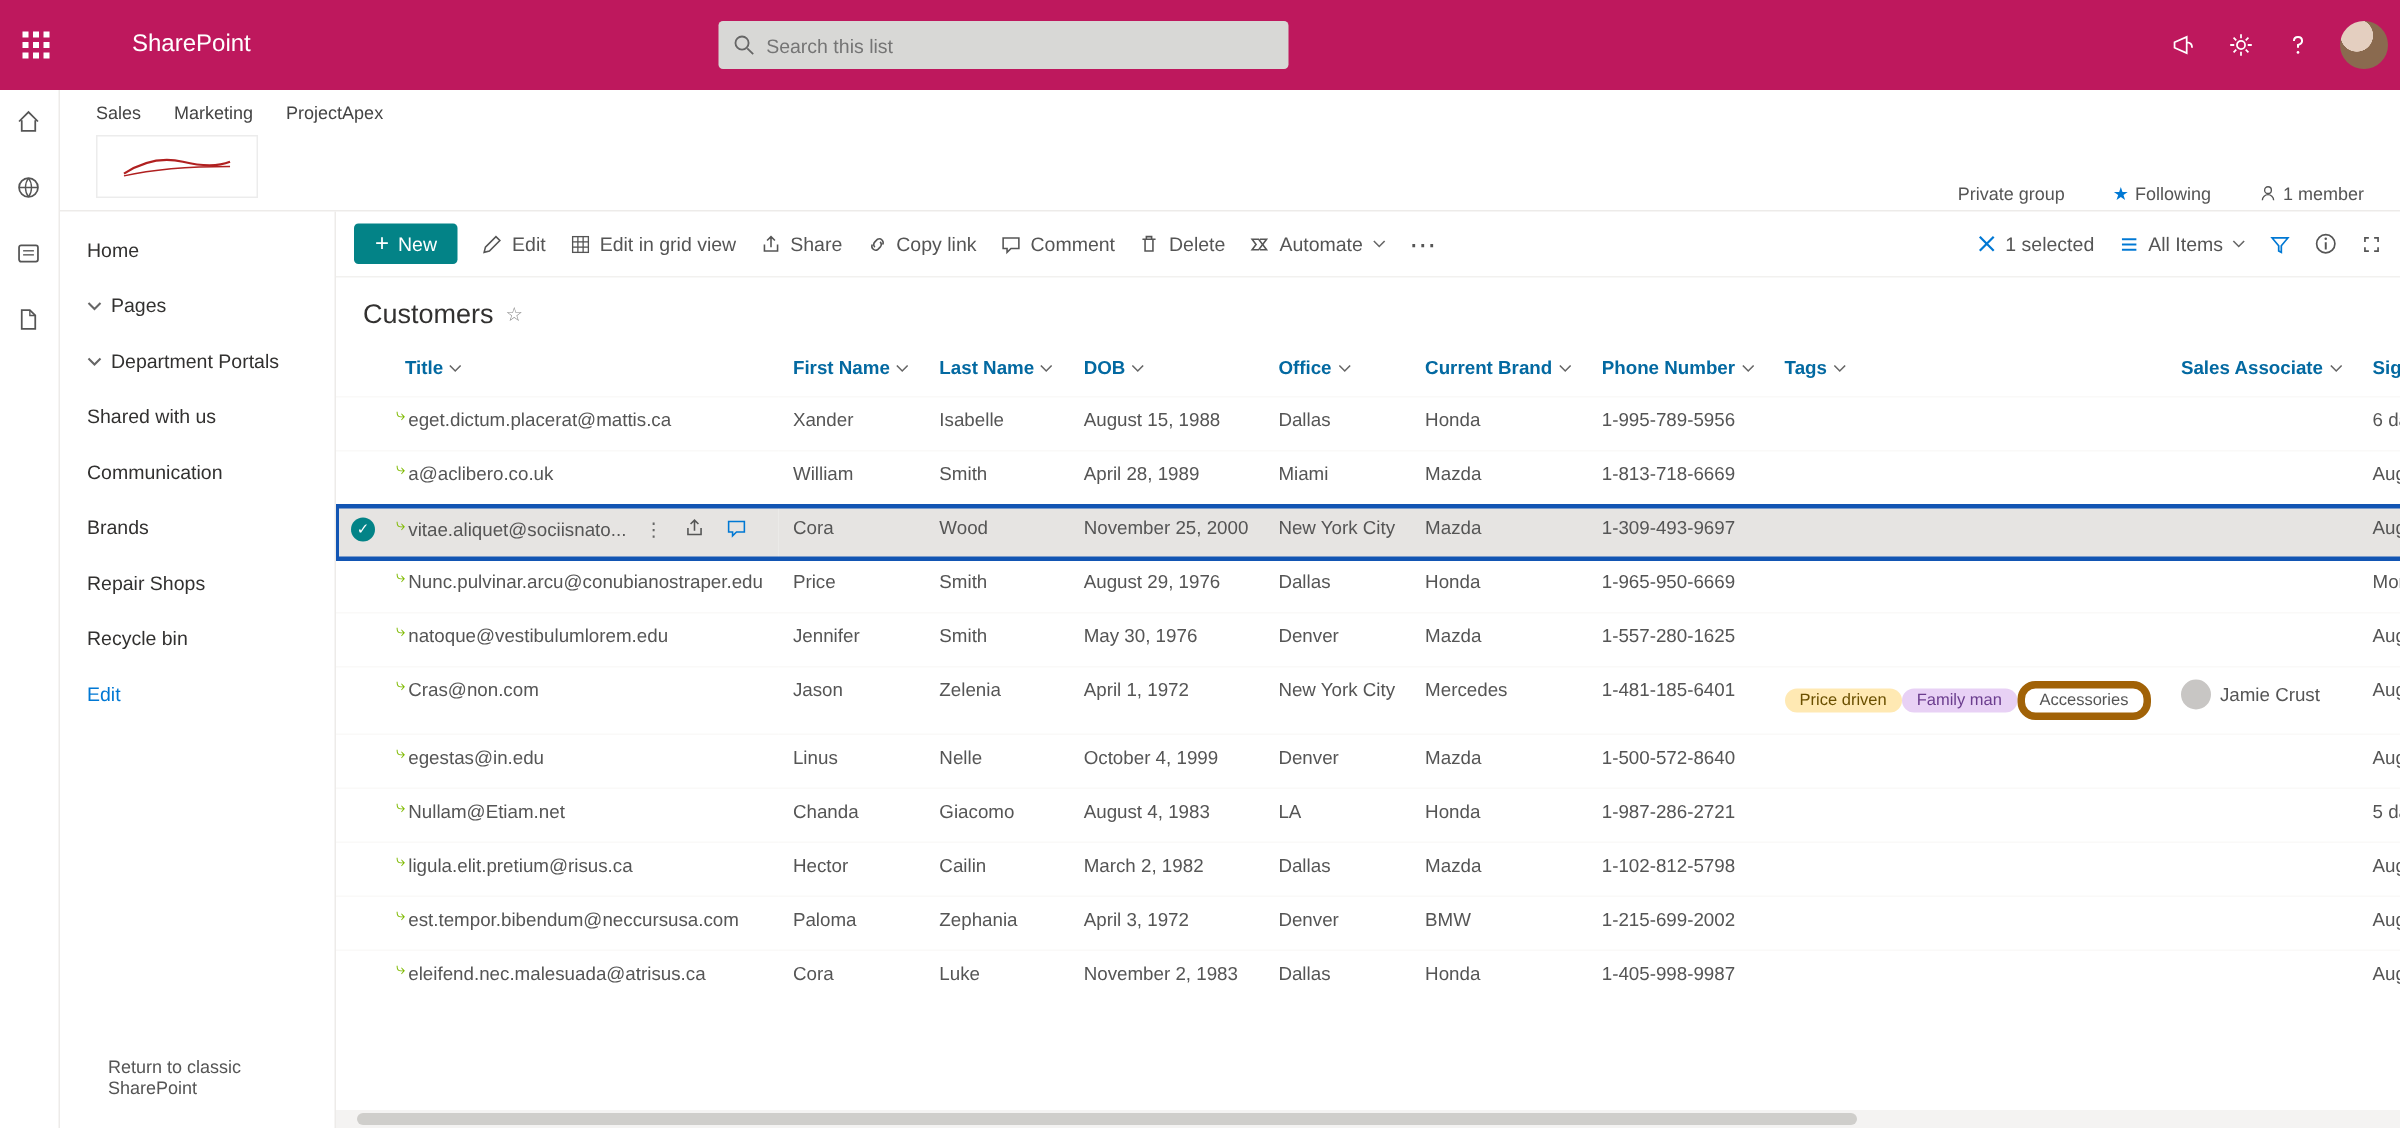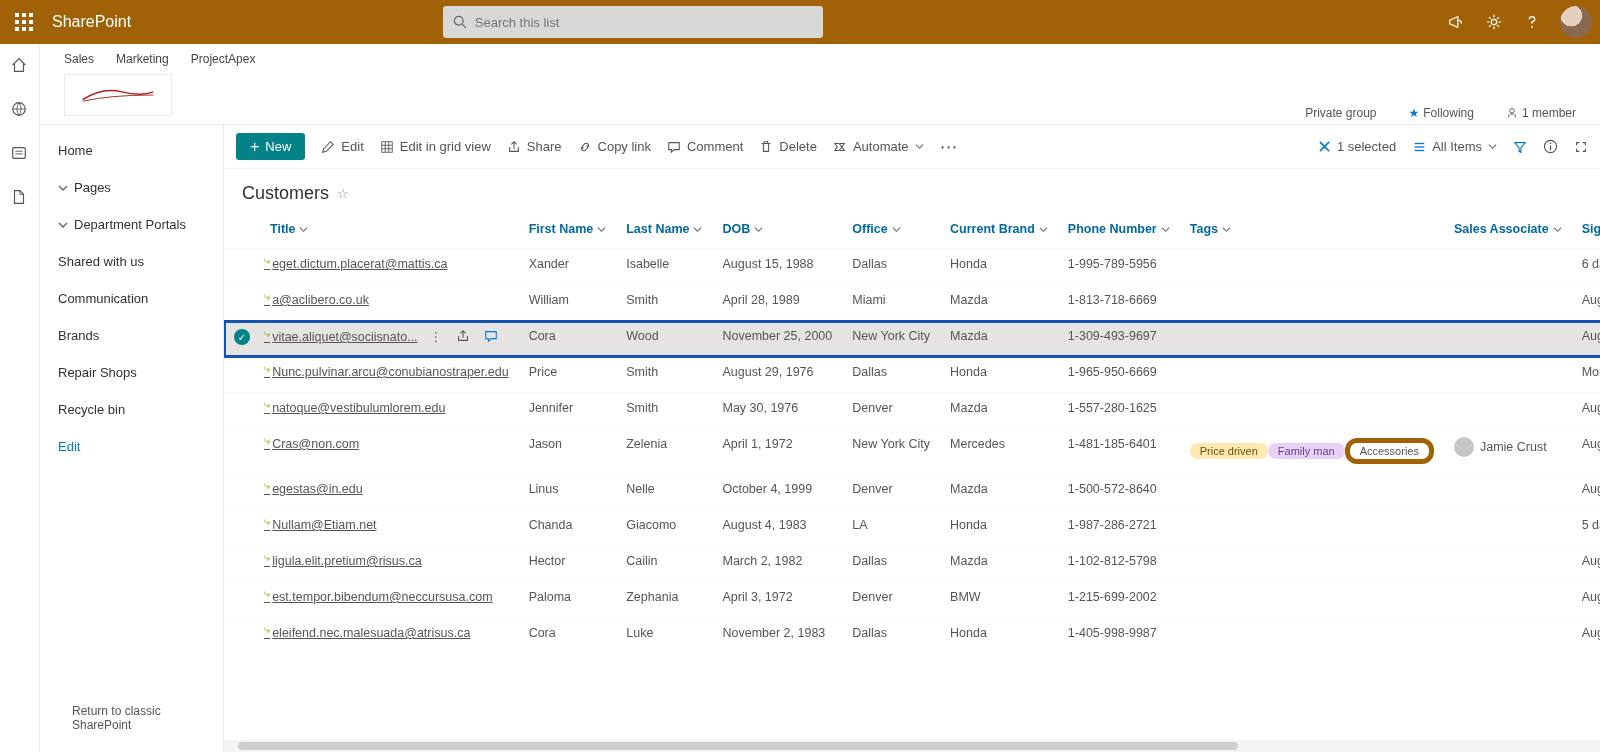--- a/index.html
+++ b/index.html
@@ -1,20 +1,20 @@
 <!DOCTYPE html>
 <html><head>
 <meta charset="utf-8">
 <style>
   * { box-sizing: border-box; margin: 0; padding: 0; }
   html, body { font-family: "Segoe UI", Arial, sans-serif; font-size: 13px; color: #323130; width: 1600px; height: 752px; overflow: hidden; }
   body { display: flex; flex-direction: column; background: #fff; }
 
   
-  .suite-bar { height: 44px; background: #a16207; display: flex; align-items: center; color: #fff; padding: 0 8px; }
+  .suite-bar { height: 60px; background: #be185d; display: flex; align-items: center; color: #fff; padding: 0 8px; gap: 36px; }
   .waffle { width: 32px; height: 32px; display: grid; grid-template-columns: repeat(3, 4px); grid-template-rows: repeat(3, 4px); gap: 3px; align-content: center; justify-content: center; cursor: pointer; }
   .waffle span { background: #fff; width: 4px; height: 4px; }
   .suite-title { font-size: 16px; margin-left: 12px; font-weight: 500; }
   .suite-search { flex: 0 0 380px; margin-left: auto; margin-right: auto; background: #d8d8d6; border-radius: 3px; height: 32px; display: flex; align-items: center; padding: 0 10px; color: #666; }
   .suite-search svg { margin-right: 8px; }
   .suite-search input { border: none; background: transparent; outline: none; flex: 1; font-size: 13px; color: #333; }
   .suite-right { display: flex; align-items: center; gap: 18px; margin-left: auto; }
   .suite-icon { width: 20px; height: 20px; cursor: pointer; display: flex; align-items: center; justify-content: center; color: #fff; }
   .avatar { width: 32px; height: 32px; border-radius: 50%; background: radial-gradient(circle at 35% 30%, #e4cfc0 0 35%, #8a6a4f 36% 100%); cursor: pointer; }
 
@@ -55,21 +55,21 @@
   
   .table-wrap { flex: 1; overflow: auto; position: relative; }
   table { border-collapse: collapse; width: 1340px; font-size: 12.5px; }
   thead th { text-align: left; font-weight: 600; color: #0369a1; padding: 12px 10px; white-space: nowrap; position: sticky; top: 0; background: #fff; }
   thead th .hdr { display: inline-flex; align-items: center; gap: 4px; }
   tbody td { padding: 8px 10px; color: #555; vertical-align: top; white-space: nowrap; }
   tbody tr { height: 36px; border-top: 1px solid #faf9f8; }
   tbody tr.selected { background: #e6e4e2; outline: 3px solid #1255b3; outline-offset: -2px; }
   .row-check { width: 34px; text-align: center; }
   .tick { width: 16px; height: 16px; border-radius: 50%; background: #038387; display: inline-flex; align-items: center; justify-content: center; color: #fff; font-size: 10px; }
-  .title-cell { position: relative; padding-left: 4px; text-decoration: underline; }
+  .title-cell { position: relative; padding-left: 4px; }
   .tilde { color: #7fba00; font-size: 11px; position: relative; top: -4px; margin-right: 2px; }
   .row-actions { display: inline-flex; gap: 14px; margin-left: 12px; color: #666; }
   .row-actions span { cursor: pointer; }
   .tag { display: inline-block; padding: 2px 10px; border-radius: 12px; font-size: 11px; margin: 1px 0; }
   .tag.price { background: #ffe9b3; color: #6b5000; }
   .tag.family { background: #e8d1f5; color: #6b3d8e; }
   .tag.accessory { border: 5px solid #a16207; color: #555; }
   .persona { display: inline-flex; align-items: center; gap: 6px; }
   .persona .pc { width: 20px; height: 20px; border-radius: 50%; background: #c8c6c4; }
 

